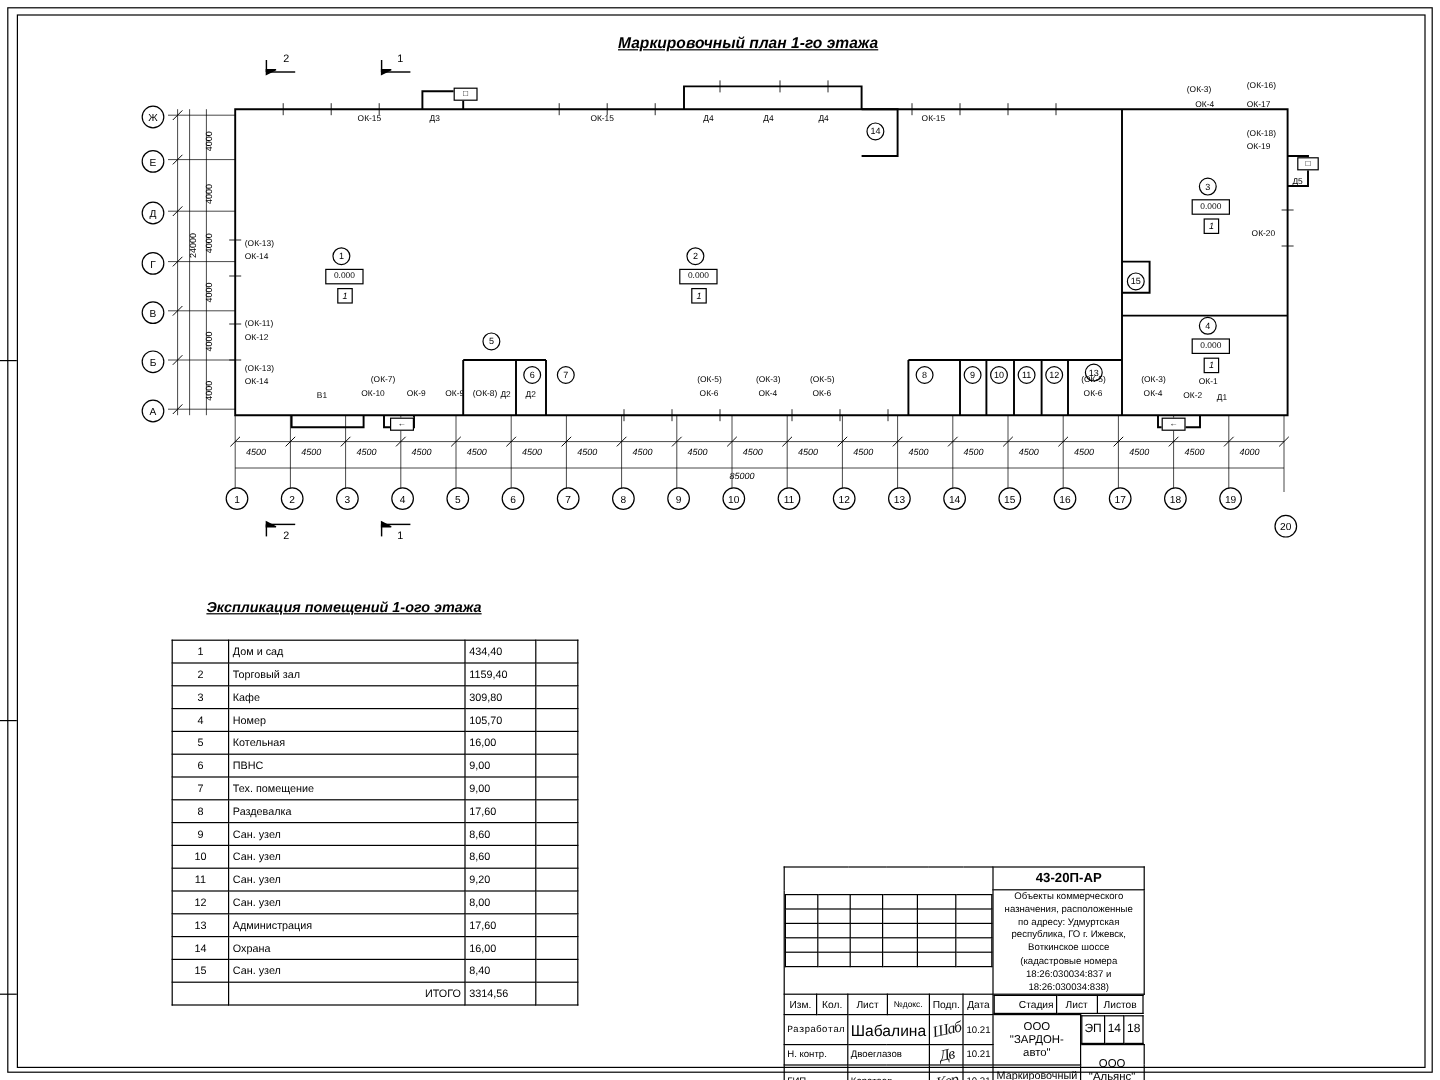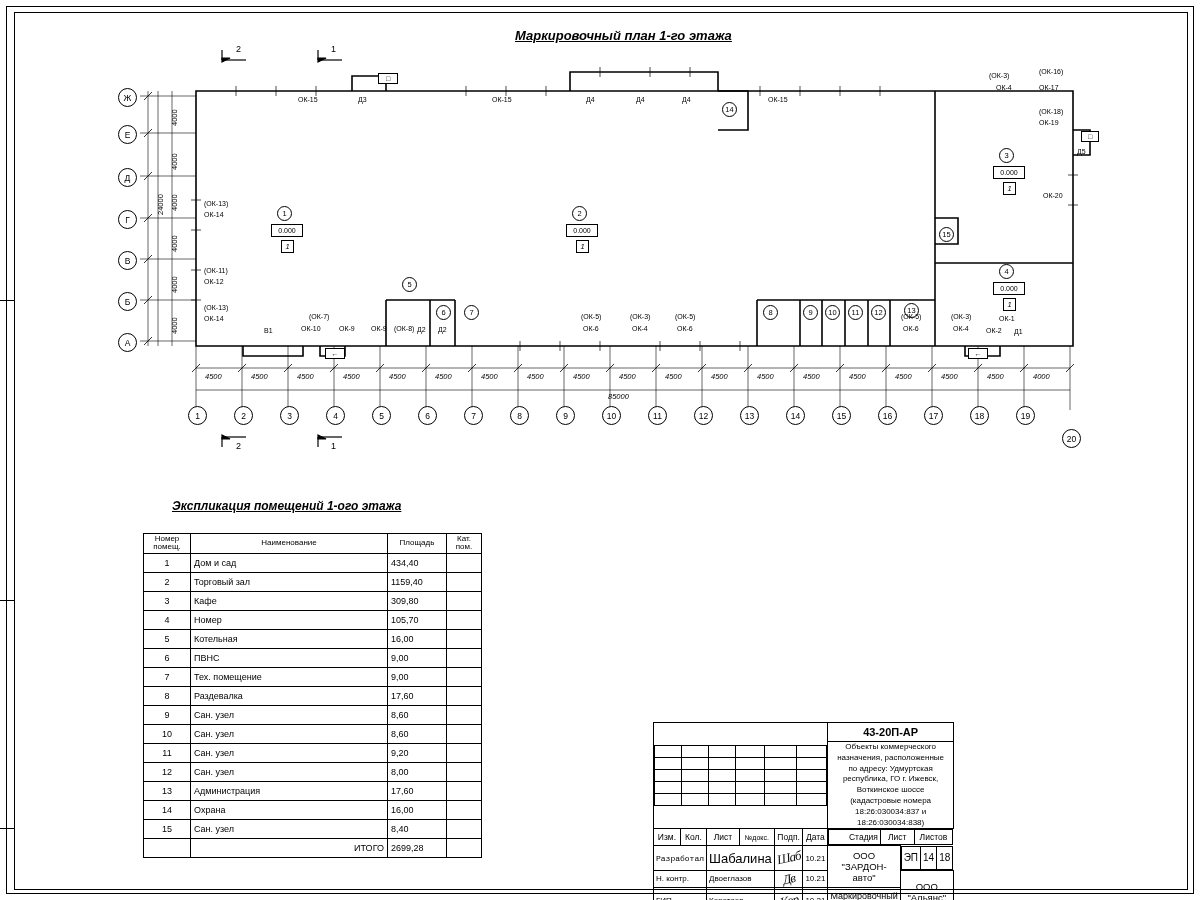--- a/index.html
+++ b/index.html
@@ -338,26 +338,20 @@
   <div class="circ g" style="left:786px;top:406px;">14</div>
   <div class="circ g" style="left:832px;top:406px;">15</div>
   <div class="circ g" style="left:878px;top:406px;">16</div>
   <div class="circ g" style="left:924px;top:406px;">17</div>
   <div class="circ g" style="left:970px;top:406px;">18</div>
   <div class="circ g" style="left:1016px;top:406px;">19</div>
   <div class="circ g" style="left:1062px;top:406px;margin-top:23px;">20</div>
 
   <table class="expl" style="left:143px;top:533px;">
     <tbody id="expl-body">
-      <tr class="thead">
-        <td class="c-num">Номер помещ.</td>
-        <td class="c-name ctr">Наименование</td>
-        <td class="c-area">Площадь</td>
-        <td class="c-kat">Кат. пом.</td>
-      </tr>
     <tr>
           <td class="c-num">1</td>
           <td class="c-name">Дом и сад</td>
           <td class="c-area">434,40</td>
           <td class="c-kat"></td>
         </tr>
         <tr>
           <td class="c-num">2</td>
           <td class="c-name">Торговый зал</td>
           <td class="c-area">1159,40</td>
@@ -437,21 +431,21 @@
         </tr>
         <tr>
           <td class="c-num">15</td>
           <td class="c-name">Сан. узел</td>
           <td class="c-area">8,40</td>
           <td class="c-kat"></td>
         </tr>
         <tr>
           <td class="c-num"></td>
           <td class="c-name itogo">ИТОГО</td>
-          <td class="c-area">2699,28</td>
+          <td class="c-area">3314,56</td>
           <td class="c-kat"></td>
         </tr>
       </tbody>
   </table>
 
   <div style="position:absolute;left:653px;top:722px;">
     <table class="stamp">
       <tbody>
           <tr>
         <td rowspan="2" colspan="6" style="padding:0;">

